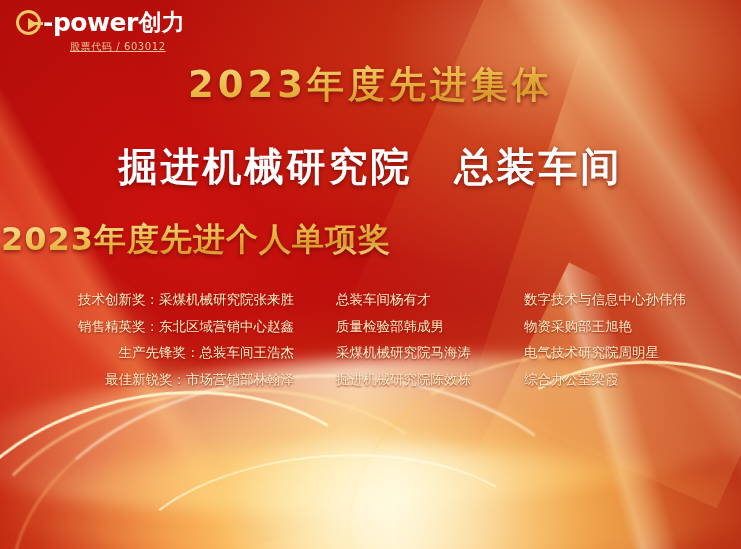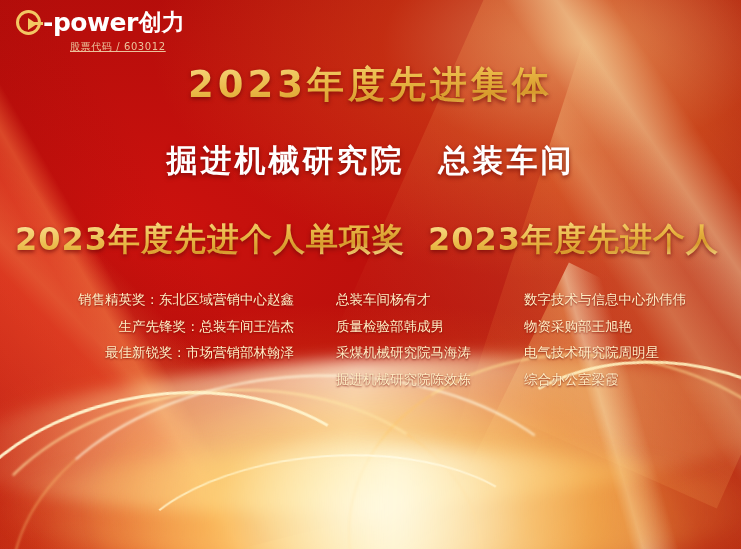--- a/index.html
+++ b/index.html
@@ -121,26 +121,26 @@
     -webkit-text-fill-color:transparent;
   }
   .title-main{
     position:absolute;left:0;right:0;top:60px;text-align:center;
     font-size:37px;font-weight:bold;letter-spacing:4px;
     font-family:"DejaVu Sans","Liberation Sans",sans-serif;
     filter:drop-shadow(0 2px 2px rgba(105,5,5,0.7));
   }
   .title-sub{
     position:absolute;left:0;right:0;top:140px;text-align:center;
-    font-size:31px;font-weight:bold;color:#ffffff;letter-spacing:3px;
+    font-size:39px;font-weight:bold;color:#ffffff;letter-spacing:3px;
     font-family:"DejaVu Sans","Liberation Sans",sans-serif;
     text-shadow:0 2px 4px rgba(110,8,6,0.75);
   }
   .heads{
-    position:absolute;left:14px;right:0;top:218px;
+    position:absolute;left:0;right:0;top:218px;
     display:flex;align-items:flex-end;
   }
   .head-left{
     width:392px;text-align:center;font-size:32px;font-weight:bold;letter-spacing:1px;
     font-family:"DejaVu Sans","Liberation Sans",sans-serif;
     filter:drop-shadow(0 2px 2px rgba(105,5,5,0.7));
   }
   .head-right{
     flex:1;text-align:center;font-size:32px;font-weight:bold;letter-spacing:1px;
     font-family:"DejaVu Sans","Liberation Sans",sans-serif;
@@ -183,26 +183,26 @@
   </div>
 
   <div class="stage">
 
     <div class="title-main gold">2023年度先进集体</div>
 
     <div class="title-sub">掘进机械研究院　总装车间</div>
 
     <div class="heads">
       <div class="head-left gold">2023年度先进个人单项奖</div>
-      <div class="head-right gold">2023年度先进个人</div>
     </div>
 
     <div class="lists">
 
       <div class="col-left">
+        <div class="li">技术创新奖：采煤机械研究院张来胜</div>
         <div class="li">销售精英奖：东北区域营销中心赵鑫</div>
         <div class="li">生产先锋奖：总装车间王浩杰</div>
         <div class="li">最佳新锐奖：市场营销部林翰泽</div>
       </div>
 
       <div class="col-right">
         <div class="pair">
           <span class="li c1">总装车间杨有才</span>
           <span class="li c2">数字技术与信息中心孙伟伟</span>
         </div>

